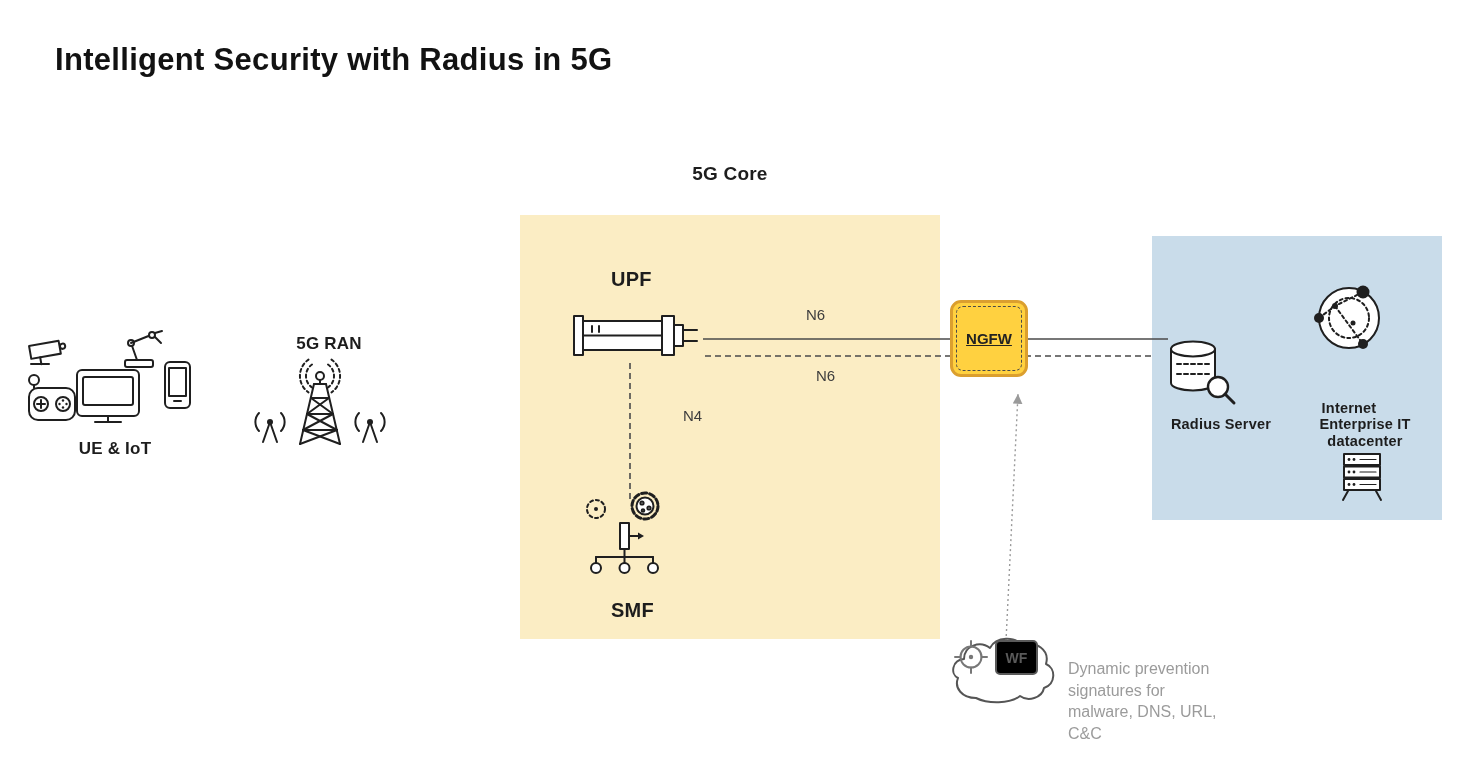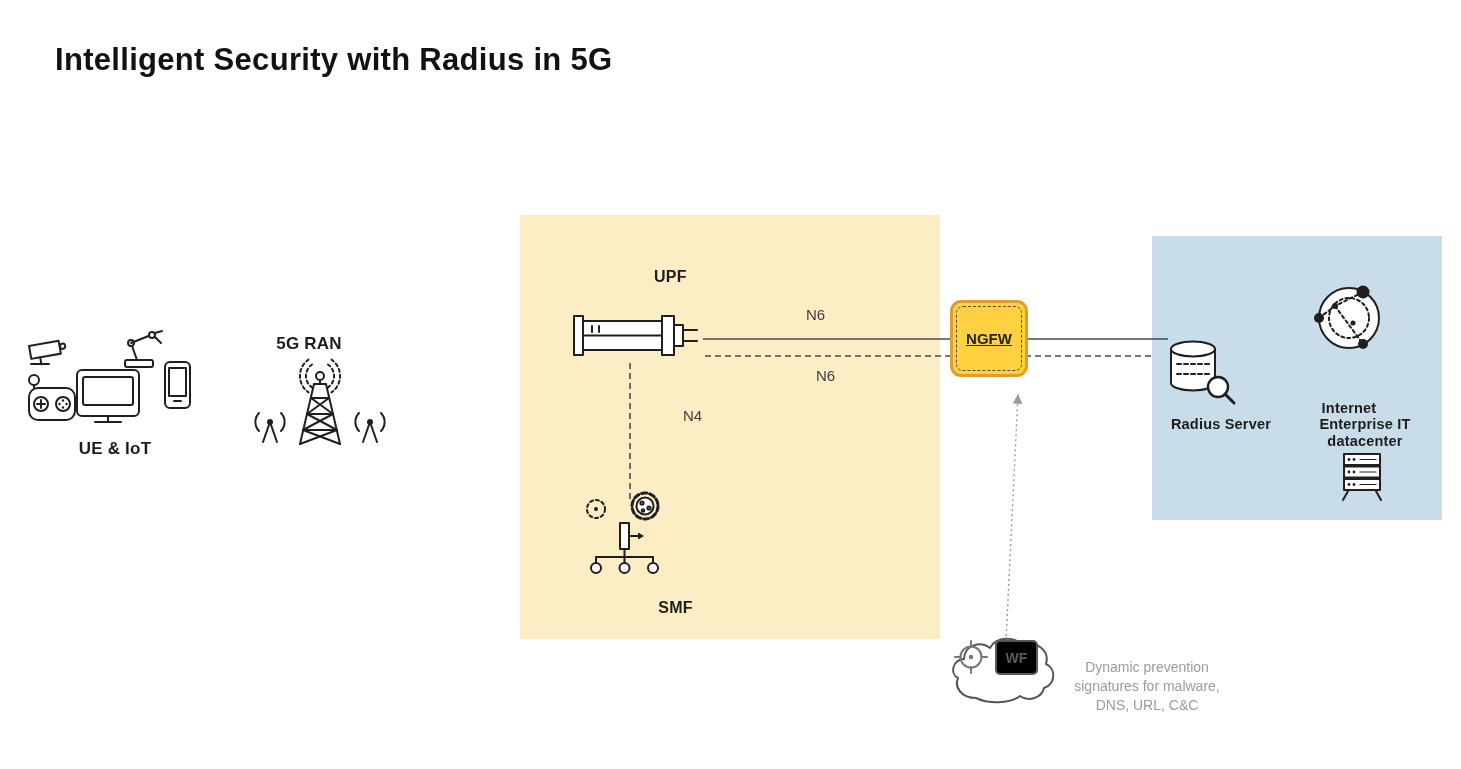--- a/index.html
+++ b/index.html
@@ -15,50 +15,51 @@
   *{margin:0;padding:0;box-sizing:border-box;}
   body{background:#ffffff;font-family:"Liberation Sans",sans-serif;color:var(--ink);}
   .canvas{position:relative;width:1461px;height:769px;background:#fff;overflow:hidden;}
   .abs{position:absolute;}
   .title{font-size:31px;font-weight:800;letter-spacing:.3px;color:#121212;white-space:nowrap;}
   .region{border:none;}
   .region.core{left:520px;top:215px;width:420px;height:424px;background:var(--core-bg);}
   .region.dn{left:1152px;top:236px;width:290px;height:284px;background:var(--data-network-bg);}
   .region-label{font-weight:700;font-size:19px;color:#1d1d1d;text-align:center;letter-spacing:.2px;}
   .node-label{font-weight:700;color:#1d1d1d;text-align:center;letter-spacing:.2px;}
-  .lbl-lg{font-size:16px;margin-left:43px;}
+  .lbl-lg{font-size:20px;}
   .lbl-md{font-size:17px;}
   .lbl-sm{font-size:14.5px;line-height:1.15;}
   .link-label{font-size:15px;color:#3d3d3d;}
   .connectors{left:0;top:0;pointer-events:none;}
   .ln{stroke:var(--line);stroke-width:1.6;fill:none;}
   .dash{stroke-dasharray:6 4;}
   .dotted-arrow{stroke:#9a9a9a;stroke-width:1.4;stroke-dasharray:2 3;fill:none;}
   .stk{stroke:var(--ink);stroke-width:2;fill:none;stroke-linecap:round;stroke-linejoin:round;}
   .softstk{stroke:var(--soft-stroke);stroke-width:2;fill:none;stroke-linecap:round;stroke-linejoin:round;}
   .ngfw{left:950px;top:300px;width:78px;height:77px;background:var(--ngfw-fill);
         border:3px solid var(--ngfw-border);border-radius:11px;
         display:flex;align-items:center;justify-content:center;z-index:4;}
   .ngfw-inner{position:absolute;inset:3px;border:1.6px dashed #4a4a4a;border-radius:7px;}
   .ngfw-label{font-weight:700;font-size:15px;color:#222;position:relative;z-index:1;text-decoration:underline;}
   .wf-box{left:995px;top:640px;width:43px;height:35px;background:#000000;border:2px solid #5a5a5a;
           border-radius:5px;display:flex;align-items:center;justify-content:center;z-index:3;}
   .wf-label{font-weight:700;font-size:14px;color:#5a5a5a;}
-  .annotation{width:158px;font-size:14px;line-height:1.35;color:var(--annotation-text);text-align:center;}
+  .annotation{width:158px;font-size:16px;line-height:1.35;color:var(--annotation-text);}
   svg{display:block;overflow:visible;}
 </style>
 </head>
 <body>
 
 <div class="canvas">
 
   <div class="abs title" style="left:55px;top:42px;">Intelligent Security with Radius in 5G</div>
 
   <div class="abs region core"></div>
   <div class="abs region dn"></div>
+  <div class="abs region-label" style="left:520px;top:163px;width:420px;">5G Core</div>
 
   <svg class="abs connectors" width="1461" height="769" viewBox="0 0 1461 769">
     <defs>
       <marker id="arrowhead" markerWidth="9" markerHeight="8" refX="7" refY="3.5" orient="auto">
         <path d="M0 0 L7 3.5 L0 7 Z" fill="#9a9a9a"></path>
       </marker>
     </defs>
     <line class="ln" x1="703" y1="339" x2="1168" y2="339"></line>
     <line class="ln dash" x1="705" y1="356" x2="1152" y2="356"></line>
     <line class="ln dash" x1="630" y1="363" x2="630" y2="500"></line>
@@ -99,21 +100,21 @@
       <line x1="12" y1="74" x2="20" y2="74"></line>
       <circle cx="38" cy="74" r="7"></circle>
       <circle cx="38" cy="70.5" r="1.2" fill="#1f1f1f" stroke="none"></circle>
       <circle cx="38" cy="77.5" r="1.2" fill="#1f1f1f" stroke="none"></circle>
       <circle cx="34.5" cy="74" r="1.2" fill="#1f1f1f" stroke="none"></circle>
       <circle cx="41.5" cy="74" r="1.2" fill="#1f1f1f" stroke="none"></circle>
     </g>
   </svg>
   <div class="abs node-label lbl-md" style="left:35px;top:439px;width:160px;">UE &amp; IoT</div>
 
-  <div class="abs node-label lbl-md" style="left:244px;top:334px;width:130px;">5G RAN</div>
+  <div class="abs node-label lbl-md" style="left:264px;top:334px;width:130px;">5G RAN</div>
   <svg class="abs" style="left:250px;top:358px;" width="140" height="100" viewBox="0 0 140 100">
     <g class="stk" stroke-width="1.8">
       <circle cx="70" cy="18" r="4"></circle>
       <line x1="70" y1="22" x2="70" y2="26"></line>
       <line x1="64" y1="26" x2="76" y2="26"></line>
       <line x1="64" y1="26" x2="50" y2="86"></line>
       <line x1="76" y1="26" x2="90" y2="86"></line>
       <line x1="61" y1="40" x2="79" y2="40"></line>
       <line x1="57" y1="56" x2="83" y2="56"></line>
       <line x1="53" y1="72" x2="87" y2="72"></line>

